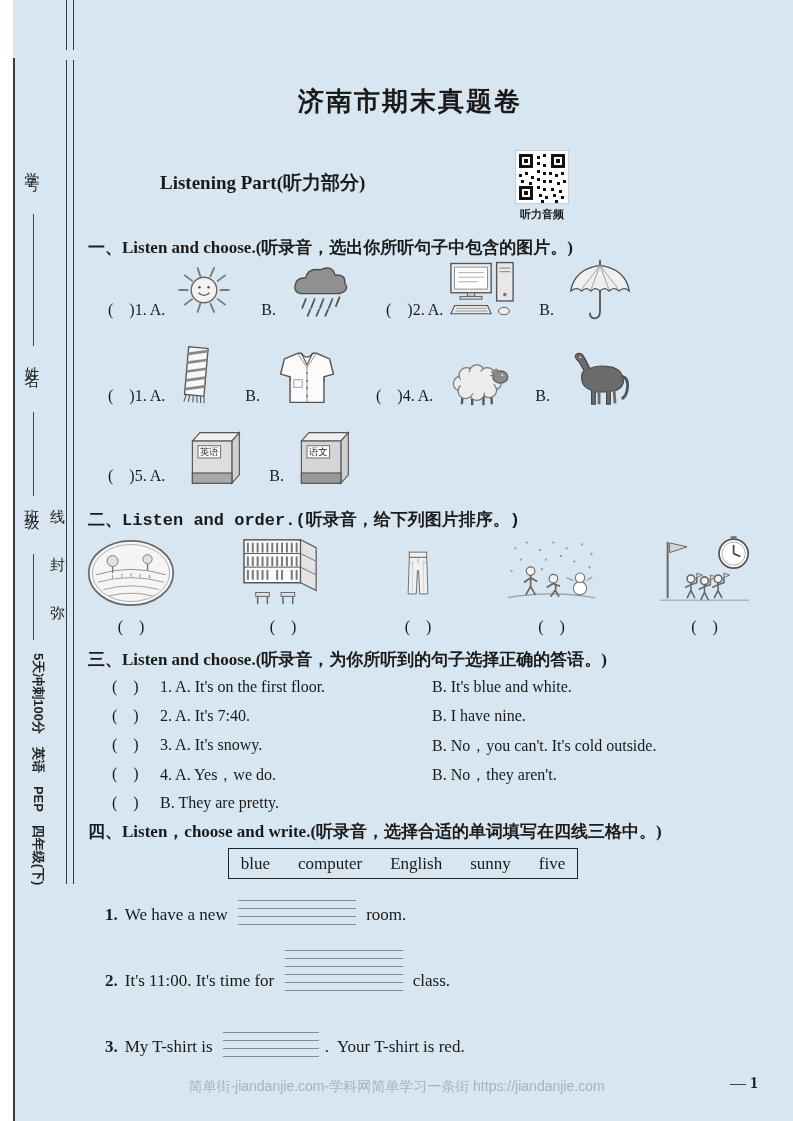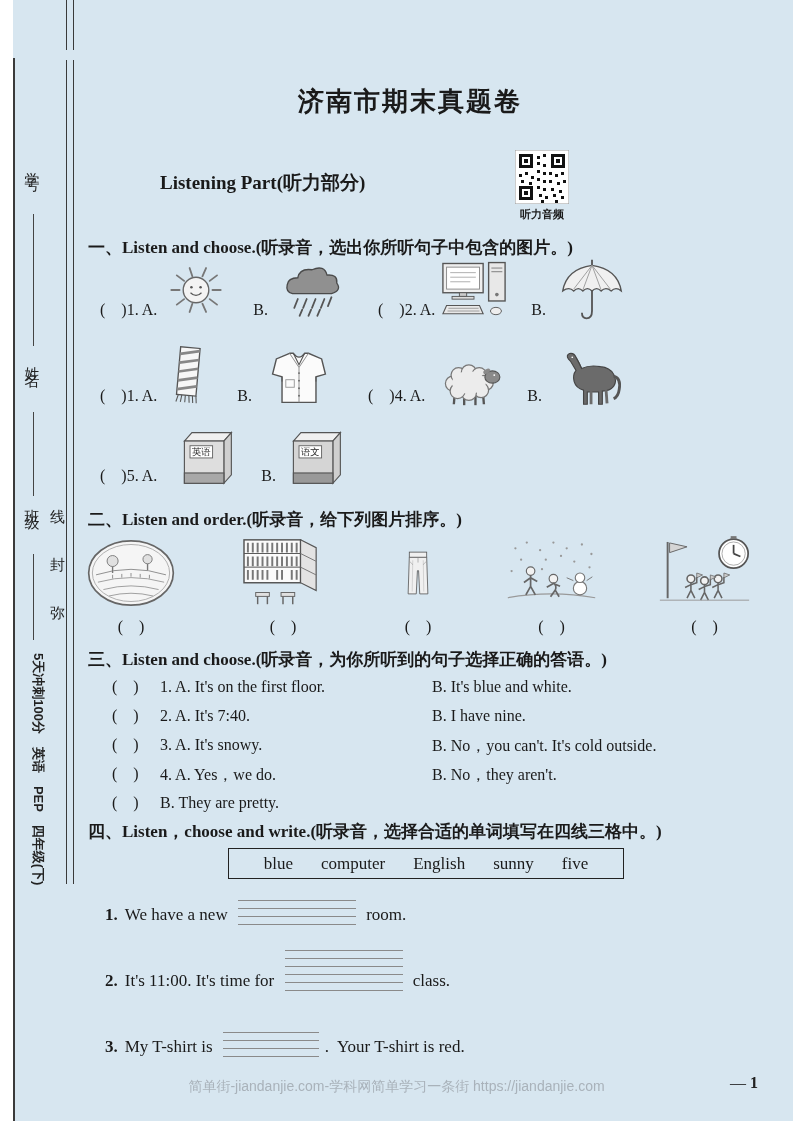--- a/index.html
+++ b/index.html
@@ -23,35 +23,35 @@
   .listen-head { position:absolute; left:160px; top:170px; width:460px; 
                  font-size:19px; font-weight:bold; }
   .qr { position:absolute; left:515px; top:150px; width:54px; height:54px; }
   .qr svg { width:100%; height:100%; display:block; }
   .qr-caption { position:absolute; left:503px; top:207px; width:78px; text-align:center;
                 font-size:11px; font-weight:bold; }
 
   .sec-title { position:absolute; left:88px; font-size:17px; font-weight:bold; white-space:nowrap; }
 
   .s1row { position:absolute; left:100px; display:flex; align-items:flex-end; }
-  .qlabel { font-size:16px; white-space:pre; padding-bottom:3px; }
+  .qlabel { font-size:16px; white-space:pre; padding-bottom:3px;margin-left:8px; }
   .qlabel.b { margin:0 8px 0 18px; }
   .qlabel.second { margin-left:30px; }
   .imgbox { flex:0 0 auto; }
   .imgbox svg { width:100%; height:100%; display:block; }
 
   .s2row, .s2parens { position:absolute; left:85px; width:668px; display:flex; justify-content:space-between; }
   .s2parens span { font-size:16px; white-space:pre; text-align:center; display:inline-block; }
 
   .s3row { position:absolute; left:112px; width:648px; display:flex; font-size:16px; }
   .s3row .pa { width:48px; white-space:pre; flex:0 0 auto; }
   .s3row .oa { width:272px; flex:0 0 auto; }
   .s3row .ob { flex:1; }
 
-  .wordbank { position:absolute; left:228px; top:848px; width:396px; height:31px; border:1.5px solid #222;
+  .wordbank { position:absolute; left:228px; top:848px; width:350px; height:31px; border:1.5px solid #222;
               display:flex; align-items:center; justify-content:center; gap:28px; font-size:17px; background:transparent; }
 
   .s4line { position:absolute; left:105px; display:flex; align-items:flex-end; font-size:17px; }
   .s4line .snum { font-weight:bold; padding-right:7px; }
   .s4line .txt { white-space:pre; }
   .writing-grid { display:block; width:118px; height:25px; margin:0 6px;
                   background:repeating-linear-gradient(to bottom, #8a8a8a 0, #8a8a8a 1px, transparent 1px, transparent 8px); }
   .writing-grid.tall { height:41px; }
   .writing-grid.narrow { width:96px; }
 
@@ -305,21 +305,21 @@
         <polygon points="10,16 18,7 60,7 52,16" fill="#f0f0f0" stroke="#555" stroke-width="1.2"></polygon>
         <polygon points="52,16 60,7 60,52 52,61" fill="#cfcfcf" stroke="#555" stroke-width="1.2"></polygon>
         <rect x="10" y="16" width="42" height="45" fill="#d5d5d5" stroke="#555" stroke-width="1.2"></rect>
         <rect x="10" y="50" width="42" height="11" fill="#999" stroke="#555" stroke-width="1.2"></rect>
         <rect x="16" y="21" width="24" height="13" fill="#fff" stroke="#666" stroke-width="1"></rect>
         <text x="28" y="31" font-size="10" text-anchor="middle" fill="#222">语文</text>
       </svg>
     </div>
   </div>
 
-  <div class="sec-title" style="top:508px;">二、Listen and order.(听录音，给下列图片排序。)</div>
+  <div class="sec-title" style="top:508px;font-family:Liberation Mono, monospace;">二、Listen and order.(听录音，给下列图片排序。)</div>
 
   <div class="s2row" style="top:534px;">
     <div class="imgbox" style="width:92px;height:78px;">
       <svg viewBox="0 0 100 80">
         <ellipse cx="50" cy="40" rx="46" ry="35" fill="#f5f5f5" stroke="#666" stroke-width="1.8"></ellipse>
         <ellipse cx="50" cy="40" rx="42" ry="31" fill="none" stroke="#aaa" stroke-width="1"></ellipse>
         <path d="M12,42 Q50,30 88,42" fill="none" stroke="#888" stroke-width="1"></path>
         <path d="M14,50 Q50,40 86,50" fill="none" stroke="#999" stroke-width="1"></path>
         <path d="M20,58 Q50,50 80,58" fill="none" stroke="#999" stroke-width="1"></path>
         <path d="M26,65 Q50,59 74,65" fill="none" stroke="#999" stroke-width="1"></path>

